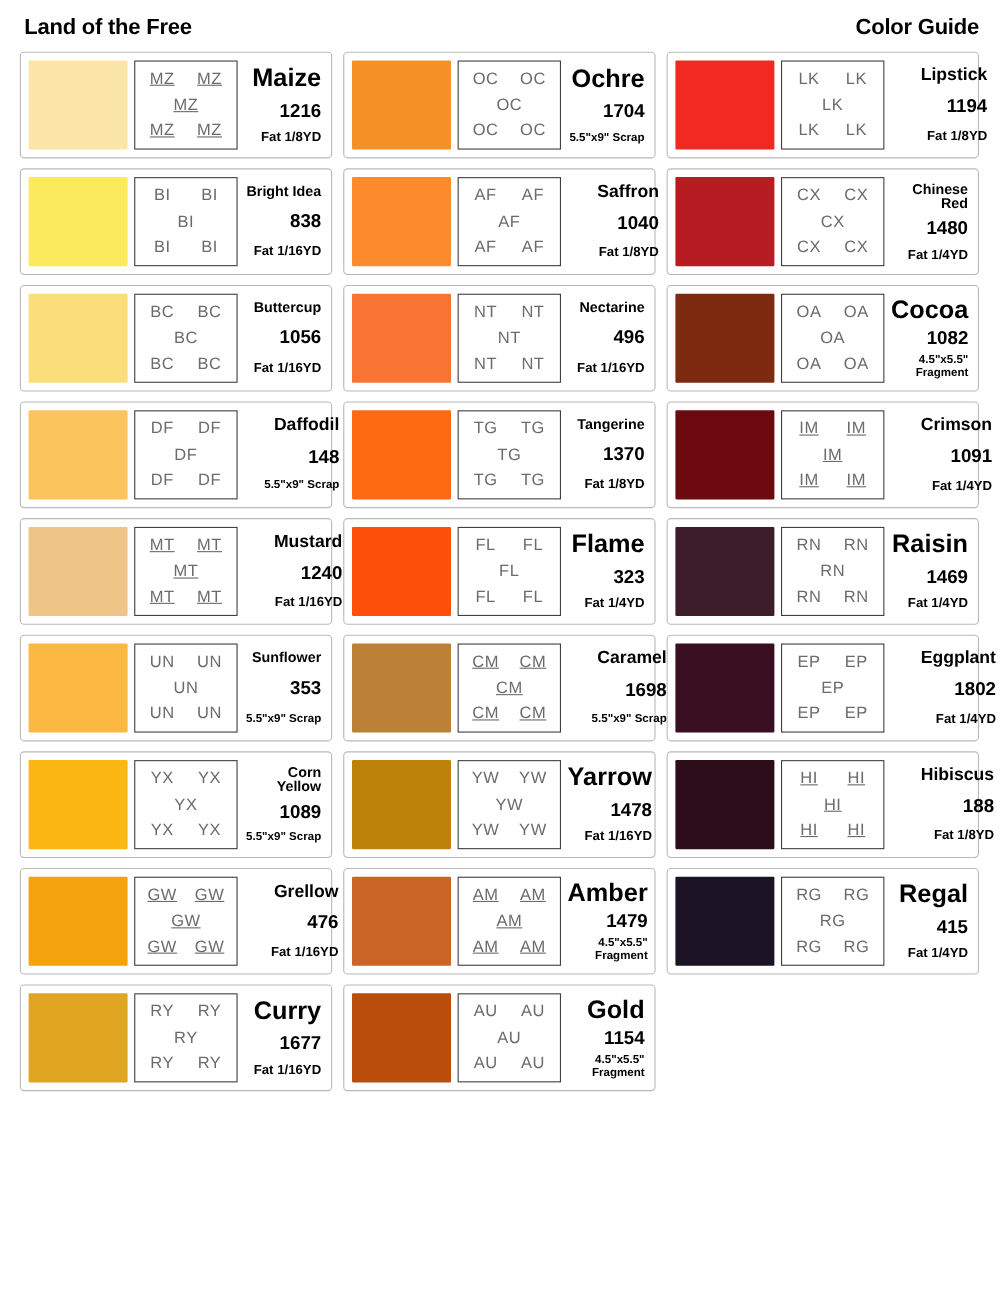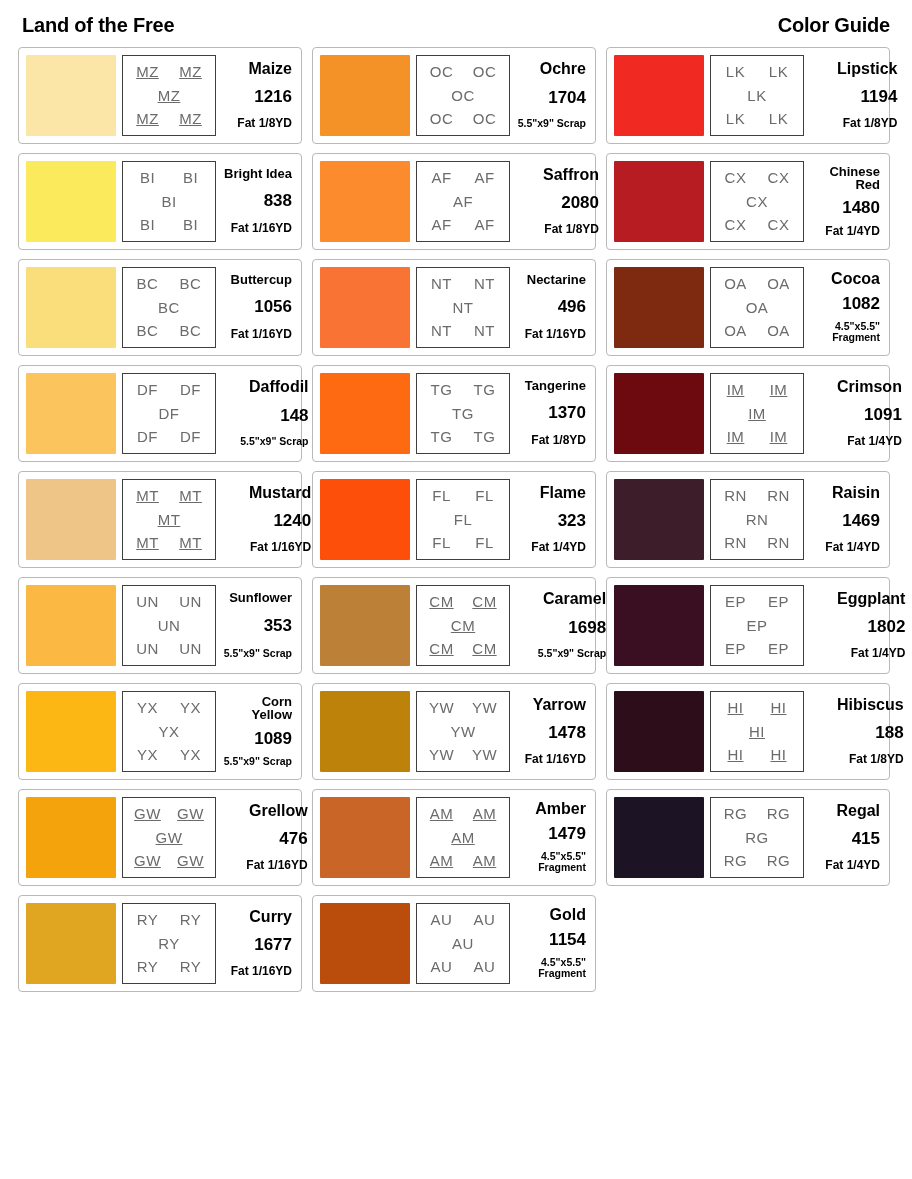--- a/index.html
+++ b/index.html
@@ -93,21 +93,21 @@
     flex-direction: column;
     justify-content: space-around;
     align-items: flex-end;
     text-align: right;
     padding-right: 2px;
   }
   .info .name {
     font-weight: bold;
     line-height: 1.02;
   }
-  .info .name.size-lg { font-size: 16px; }
+  .info .name.size-lg { font-size: 23px; }
   .info .name.size-md { font-size: 16px; margin-left: 27px; }
   .info .name.size-sm { font-size: 13px; }
   .info .number {
     font-weight: bold;
     font-size: 17px;
     line-height: 1.05;
   }
   .info .cut {
     font-weight: bold;
     font-size: 12px;
@@ -365,21 +365,21 @@
             <div class="code-row center">
               <span class="code">AF</span>
             </div>
             <div class="code-row">
               <span class="code">AF</span>
               <span class="code">AF</span>
             </div>
           </div>
           <div class="info">
             <div class="name size-md">Saffron</div>
-            <div class="number">2080</div>
+            <div class="number">1040</div>
             <div class="cut">Fat 1/8YD</div>
           </div>
         </div>
         <div class="swatch-card">
           <div class="color-block" style="background: rgb(249, 116, 52);"></div>
           <div class="code-box">
             <div class="code-row">
               <span class="code">NT</span>
               <span class="code">NT</span>
             </div>

